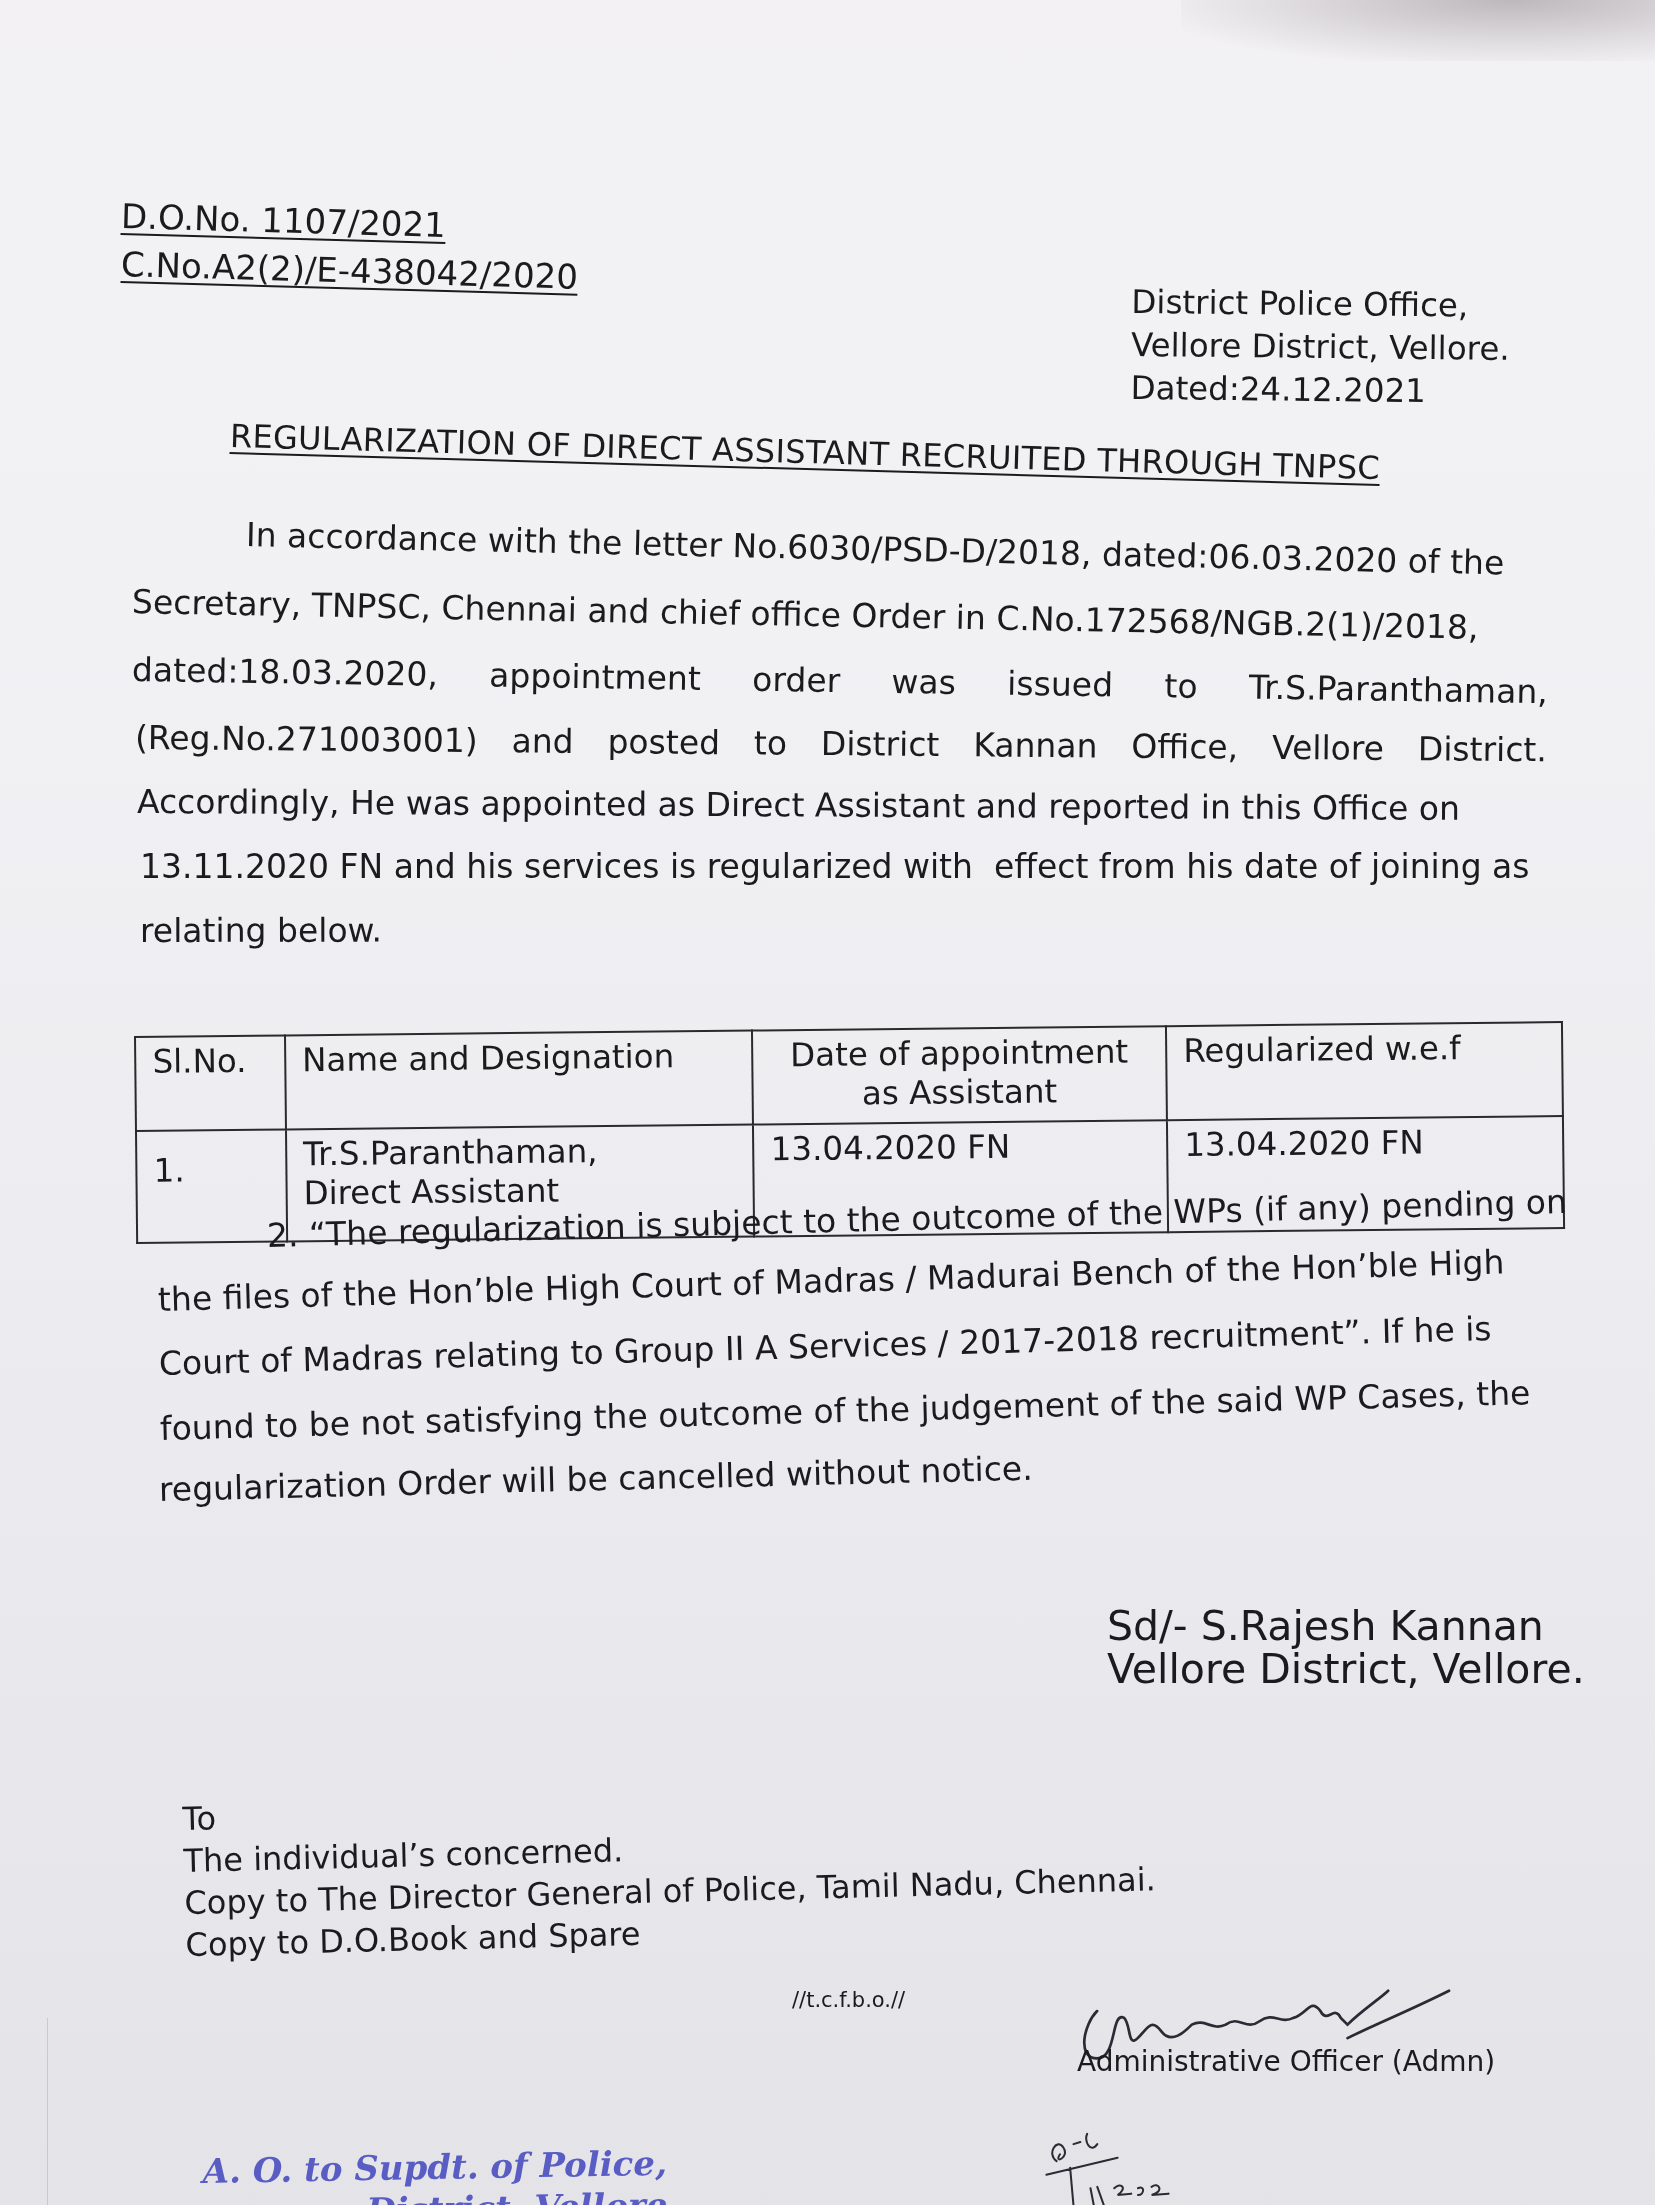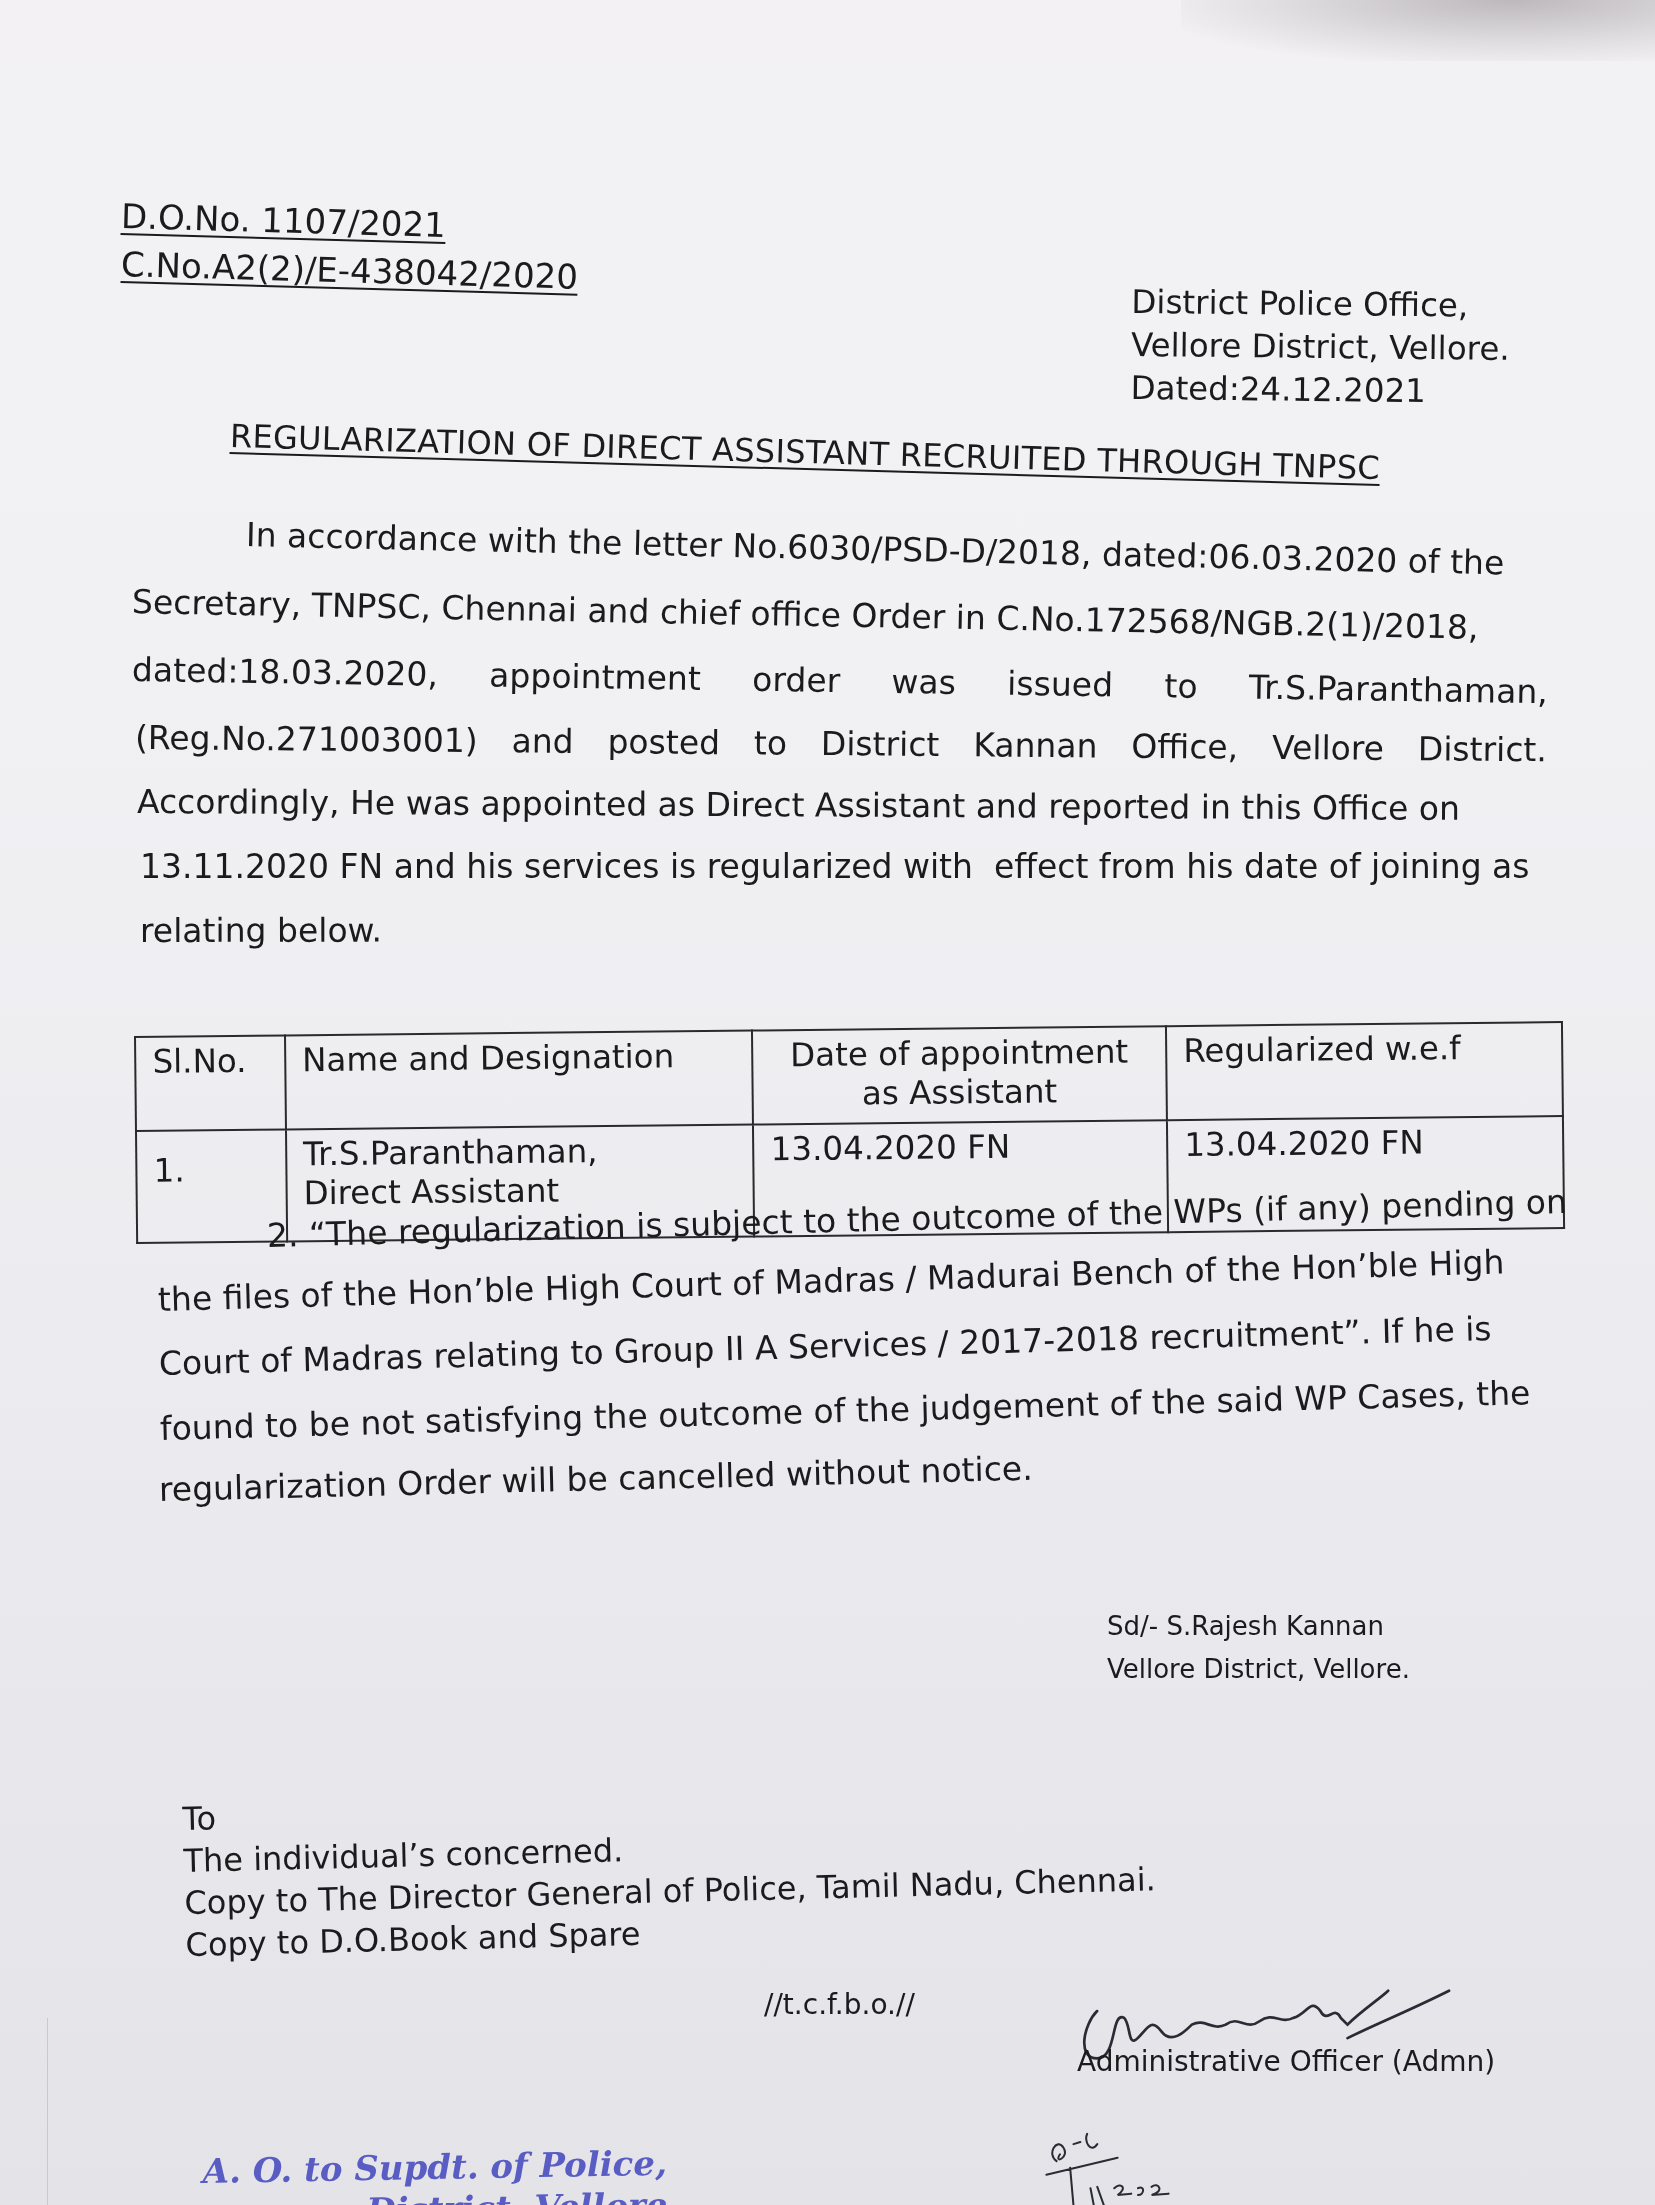--- a/index.html
+++ b/index.html
@@ -36,23 +36,23 @@
     transform: rotate(-0.6deg); transform-origin: left top;
   }
   table.reg td, table.reg th {
     border: 2px solid #2a2a2c; vertical-align: top; font-weight: normal;
     padding: 5.4px 16.3px; text-align: left; line-height: 39px;
   }
   table.reg th.c { text-align: center; }
   table.reg tr.head th { height: 81px; }
   table.reg tr.body td { height: 85px; }
 
-  .sign { left: 1107px; top: 1605px; font-size: 26px; line-height: 43px; }
+  .sign { left: 1107px; top: 1605px; font-size: 41px; line-height: 43px; }
   .to { left: 184px; top: 1798px; font-size: 32px; line-height: 42px; transform: rotate(-1.4deg); transform-origin: left; }
-  .tcfbo { left: 764px; top: 1988px; font-size: 28px; }
+  .tcfbo { left: 792px; top: 1988px; font-size: 21px; }
   .ao-title { left: 1077px; top: 2045px; font-size: 28px; }
   .signature { position: absolute; left: 1070px; top: 1984px; width: 440px; height: 88px; }
   .handdate { position: absolute; left: 1043px; top: 2127px; width: 190px; height: 79px; }
   .stamp { left: 203px; top: 2150px; font-family: "DejaVu Serif", "Liberation Serif", serif; font-style: italic; font-weight: bold; color: #4b4fc0; font-size: 34px; line-height: 42px; transform: rotate(-1deg); transform-origin: left; opacity: 0.9; }
   .stamp .l2 { padding-left: 163px; }
 </style>
 </head>
 <body>
 
 <div class="shadow-top"></div>

